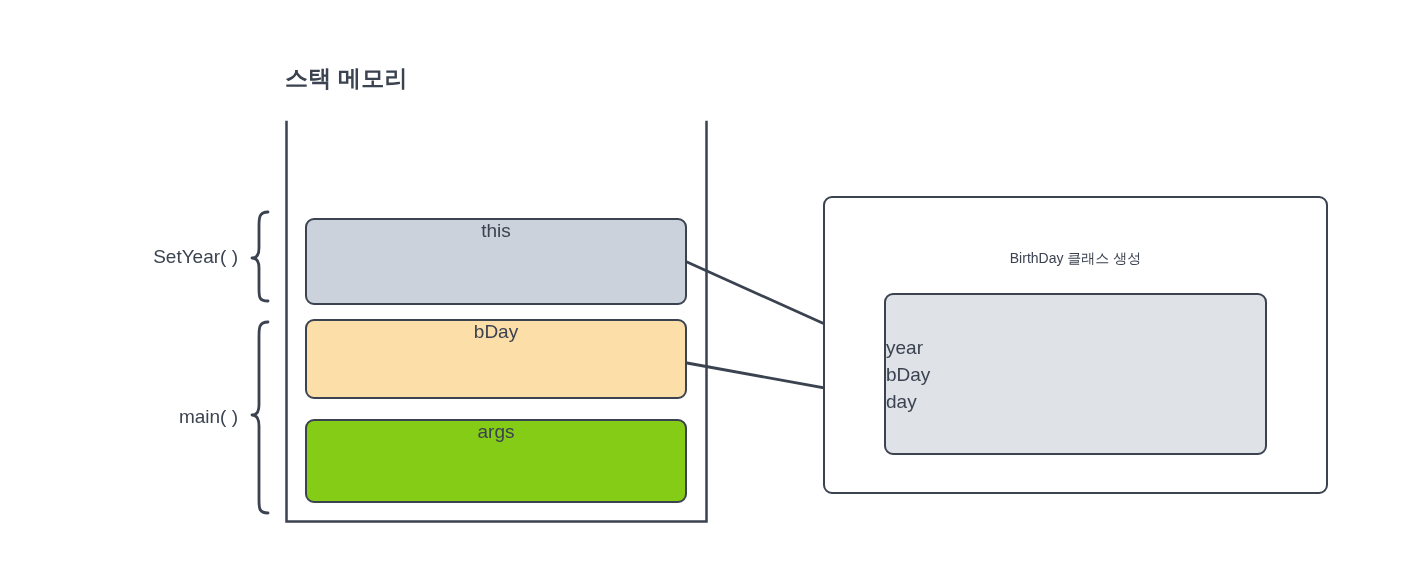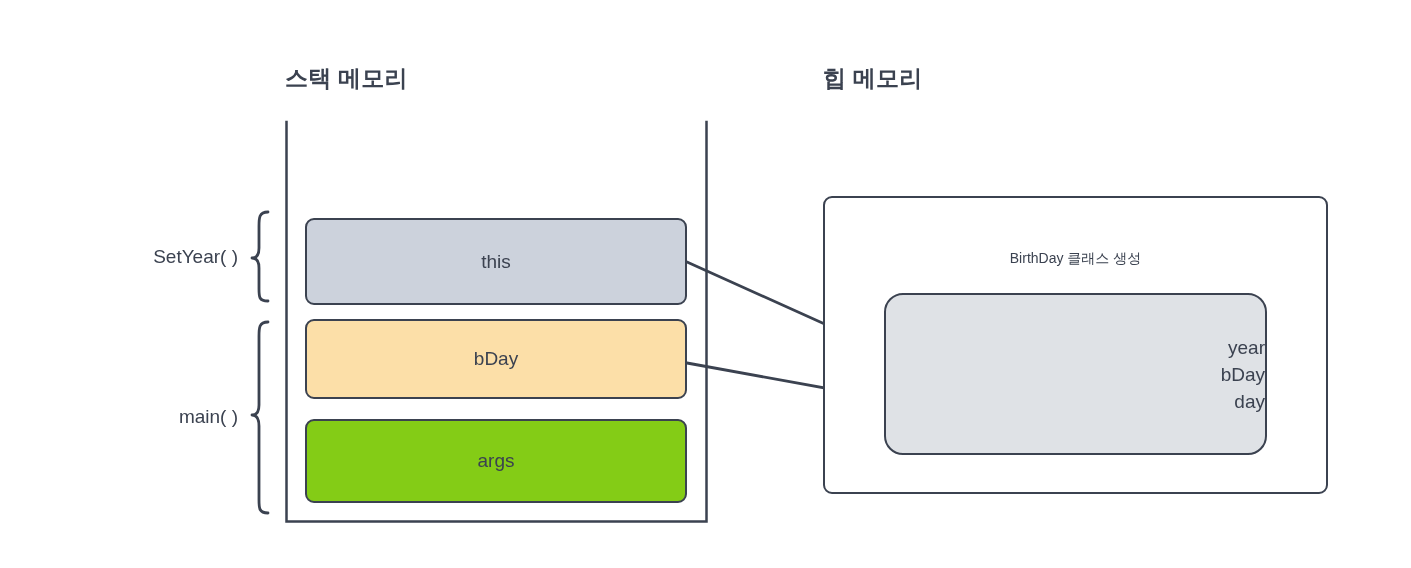--- a/index.html
+++ b/index.html
@@ -48,21 +48,20 @@
   }
   
   .stack-box {
     position: absolute;
     left: 305px;
     width: 382px;
     border: 2.5px solid #3b4250;
     border-radius: 9px;
     box-sizing: border-box;
     display: flex;
-    align-items: center;
     justify-content: center;
     font-size: 19px;
     color: #3b4250;
   }
   .stack-box.this-box {
     background: #ccd2dc;
     top: 218px;
     height: 87px;
   }
   .stack-box.bday-box {
@@ -116,25 +115,25 @@
     white-space: nowrap;
   }
   #heap-object-box {
     position: absolute;
     left: 884px;
     top: 293px;
     width: 383px;
     height: 162px;
     background: #dfe2e6;
     border: 2.5px solid #3b4250;
-    border-radius: 19px;
+    border-radius: 9px;
     box-sizing: border-box;
     display: flex;
     flex-direction: column;
-    align-items: flex-end;
+    align-items: flex-start;
     justify-content: center;
   }
   #heap-object-box .field {
     font-size: 19px;
     line-height: 27px;
     color: #3b4250;
   }
 </style>
 </head>
 <body>
@@ -167,21 +166,20 @@
     </g>
 
     <g>
       <line x1="687" y1="363" x2="869" y2="396" stroke="#3b4250" stroke-width="2.8" stroke-linecap="round"></line>
       <path d="M 881 398 L 862 402 L 865 387 Z" fill="#3b4250" stroke="#3b4250" stroke-width="1.2" stroke-linejoin="round"></path>
     </g>
   </svg>
 
   <div id="stack-title" class="section-title">스택 메모리</div>
 
-  <div id="heap-title" class="section-title">힙 메모리</div>
 
   <div id="setyear-label" class="brace-label">SetYear( )</div>
 
   <div id="main-label" class="brace-label">main( )</div>
 
   <div class="stack-box this-box">
     <span>this</span>
   </div>
 
   <div class="stack-box bday-box">

